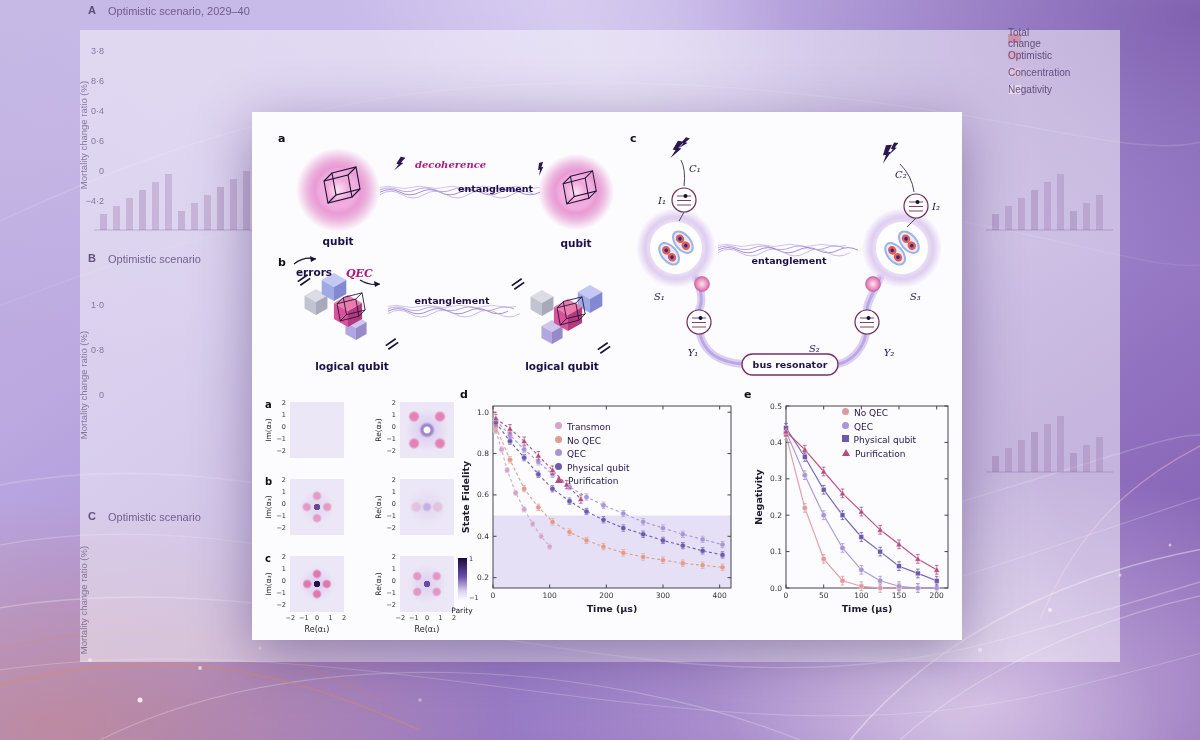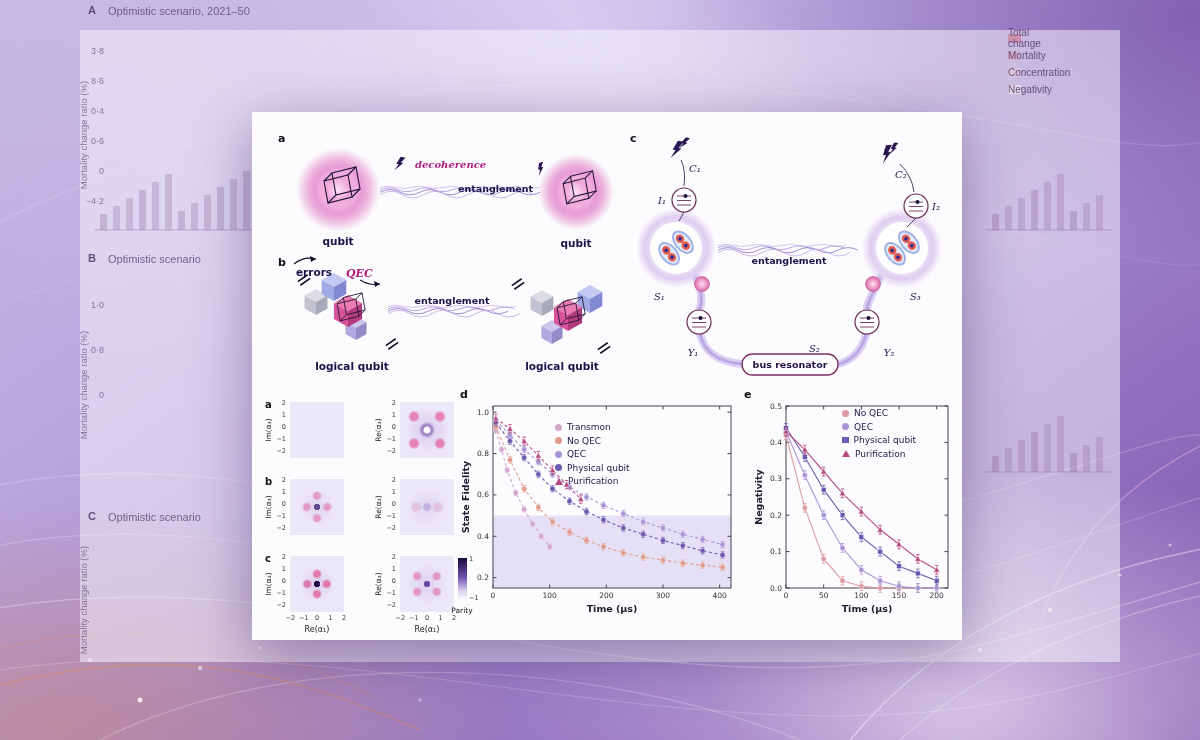--- a/index.html
+++ b/index.html
@@ -103,21 +103,21 @@
     radial-gradient(circle 5px at 68% 64%,rgba(224,120,175,.7) 60%,transparent),
     radial-gradient(circle 20px at 50% 50%,rgba(196,170,235,.4),transparent),#ece7f6}
 
   
   .chart{position:absolute}
   .fig-plabel{position:absolute;font:700 11px "DejaVu Sans",sans-serif;color:#111}
   .tick{font:7.5px "DejaVu Sans",sans-serif;fill:#333;text-anchor:middle}
   .ty{text-anchor:end}
   .alab{font:600 9.5px "DejaVu Sans",sans-serif;fill:#1d1d30;text-anchor:middle}
   .legend{position:absolute;display:flex;flex-direction:column;gap:3.5px}
-  .lg-item{display:flex;align-items:center;gap:5px;font:9px "DejaVu Sans",sans-serif;color:#23184a}
+  .lg-item{display:flex;align-items:flex-start;gap:5px;font:9px "DejaVu Sans",sans-serif;color:#23184a}
   .lg-mk{display:inline-block;flex:none}
   .lg-mk.circle{width:7px;height:7px;border-radius:50%}
   .lg-mk.square{width:6.5px;height:6.5px}
   .lg-mk.triangle{width:0;height:0;border-left:4.5px solid transparent;border-right:4.5px solid transparent}
 </style>
 </head>
 <body>
 
 <svg id="bgdeco" width="1200" height="740">
   <g fill="none" stroke="#ffffff">
@@ -147,35 +147,35 @@
       <circle cx="980" cy="650" r="2.2" opacity=".6"></circle>
     <circle cx="1170" cy="545" r="1.5" opacity=".5"></circle>
       <circle cx="420" cy="700" r="1.8" opacity=".4"></circle>
   </g>
 </svg>
 <div class="streak"></div>
 
 <div id="bgchart">
   <div class="bg-sheet"></div>
 <span class="bg-letter" style="position: absolute; left: 88px; top: 4px;">A</span>
-    <span class="bg-title" style="position: absolute; left: 108px; top: 5px;">Optimistic scenario, 2021–50</span>
+    <span class="bg-title" style="position: absolute; left: 108px; top: 5px;">Optimistic scenario, 2029–40</span>
     <span class="bg-vlab" style="position: absolute; left: 4px; top: 129px;">Mortality change ratio (%)</span>
     <span class="bg-tick" style="position: absolute; left: 78px; top: 46px;">3·8</span>
     <span class="bg-tick" style="position: absolute; left: 78px; top: 76px;">8·6</span>
     <span class="bg-tick" style="position: absolute; left: 78px; top: 106px;">0·4</span>
     <span class="bg-tick" style="position: absolute; left: 78px; top: 136px;">0·6</span>
     <span class="bg-tick" style="position: absolute; left: 78px; top: 166px;">0</span>
     <span class="bg-tick" style="position: absolute; left: 78px; top: 196px;">−4·2</span>
     <div class="bg-lgrow" style="position: absolute; left: 1008px; top: 38px;">
       <span class="bg-sw" style="position: absolute; background: rgb(207, 139, 166);"></span>
       <span class="bg-lgtx" style="position: absolute;">Total change</span>
     </div>
     <div class="bg-lgrow" style="position: absolute; left: 1008px; top: 55px;">
       <span class="bg-sw" style="position: absolute; background: rgb(214, 168, 196);"></span>
-      <span class="bg-lgtx" style="position: absolute;">Mortality</span>
+      <span class="bg-lgtx" style="position: absolute;">Optimistic</span>
     </div>
     <div class="bg-lgrow" style="position: absolute; left: 1008px; top: 72px;">
       <span class="bg-sw" style="position: absolute; background: rgb(226, 195, 216);"></span>
       <span class="bg-lgtx" style="position: absolute; text-align: right;">Concentration</span>
     </div>
     <div class="bg-lgrow" style="position: absolute; left: 1008px; top: 89px;">
       <span class="bg-sw" style="position: absolute; background: rgb(237, 220, 234);"></span>
       <span class="bg-lgtx" style="position: absolute;">Negativity</span>
     </div>
     <span class="bg-letter" style="position: absolute; left: 88px; top: 252px;">B</span>

